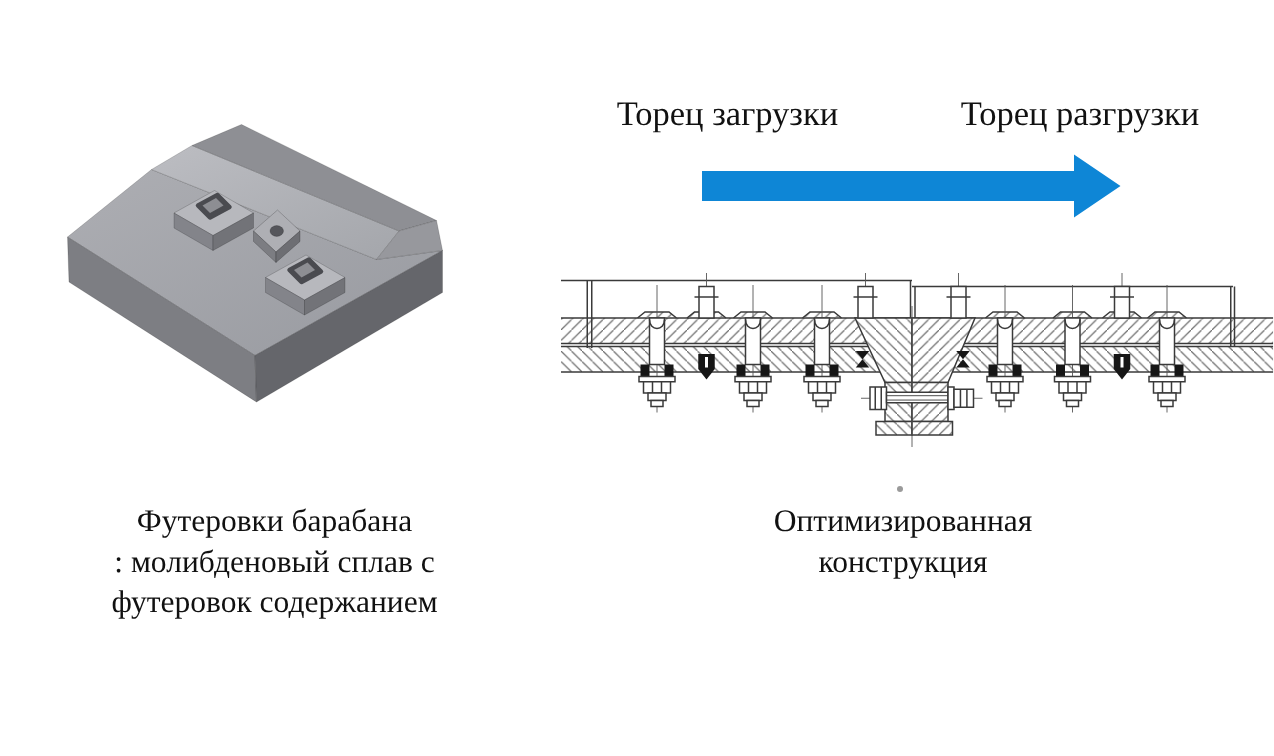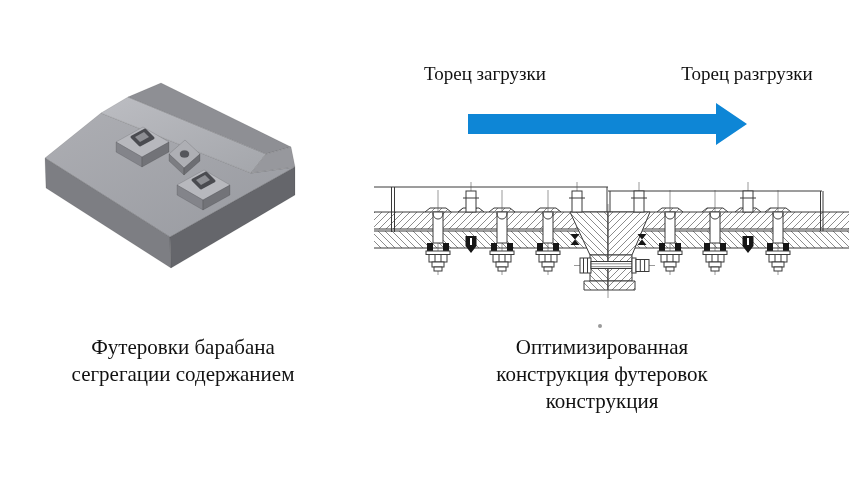--- a/index.html
+++ b/index.html
@@ -1,23 +1,23 @@
 <!DOCTYPE html>
 <html><head>
 <meta charset="utf-8">
 <style>
   html,body{margin:0;padding:0;background:#fff;}
   .canvas{
     position:relative;width:849px;height:504px;background:#ffffff;overflow:hidden;
     font-family:"Liberation Serif","DejaVu Serif",serif;color:#111;
   }
   .abs{position:absolute;}
-  .flow-label{position:absolute;top:63px;font-size:19px;white-space:nowrap;text-align:center;width:190px;}
+  .flow-label{position:absolute;top:63px;font-size:23px;white-space:nowrap;text-align:center;width:190px;}
   .flow-label.from{left:390px;}
-  .flow-label.to{left:652px;}
+  .flow-label.to{left:625px;}
   .caption{position:absolute;font-size:21px;line-height:27px;text-align:center;}
   .caption.left{left:23px;top:334px;width:320px;}
   .caption.right{left:452px;top:334px;width:300px;font-family:Liberation Serif, serif;}
   .speck{position:absolute;left:598px;top:324px;width:4px;height:4px;background:#9a9a9a;border-radius:50%;}
   svg{display:block;}
 </style>
 </head>
 <body>
 
 <div class="canvas">
@@ -66,21 +66,22 @@
     <g stroke="rgba(0,0,0,0.22)" stroke-width="0.6">
       <polygon points="133,92 149,78 164,92 148,106" fill="#aeafb4"></polygon>
       <polygon points="133,92 148,106 148,113 133,99" fill="#7c7d82"></polygon>
       <polygon points="148,106 164,92 164,99 148,113" fill="#6d6e73"></polygon>
       <ellipse cx="148.5" cy="92" rx="4.5" ry="3.6" fill="#55565b"></ellipse>
     </g>
   </svg>
 
   <div class="caption left">
     <div>Футеровки барабана</div>
-    <div>сегрегации содержанием</div>
+    <div>: молибденовый сплав с</div>
+    <div>футеровок содержанием</div>
   </div>
 
   <div class="flow-label from">Торец загрузки</div>
   <div class="flow-label to">Торец разгрузки</div>
 
   <svg class="abs" style="left:466px;top:100px;" width="284" height="48" viewBox="0 0 284 48">
     <polygon points="2,14 250,14 250,3 281,24 250,45 250,34 2,34" fill="#0e86d6"></polygon>
   </svg>
 
   <svg class="abs" style="left:374px;top:178px;" width="475" height="135" viewBox="0 0 475 135">
@@ -266,19 +267,18 @@
       <line x1="217" y1="88.7" x2="258" y2="88.7" stroke-width="0.6"></line>
       <rect x="258" y="80" width="4" height="15"></rect>
       <rect x="262" y="81.5" width="13" height="12"></rect>
       <line x1="266.3" y1="81.5" x2="266.3" y2="93.5"></line>
         <line x1="270.6" y1="81.5" x2="270.6" y2="93.5"></line>
     </g>
   </svg>
 
   <div class="caption right">
     <div>Оптимизированная</div>
-    <div>конструкция футеровок</div>
     <div>конструкция</div>
   </div>
 
   <div class="speck"></div>
 
 </div>
 
 </body></html>

